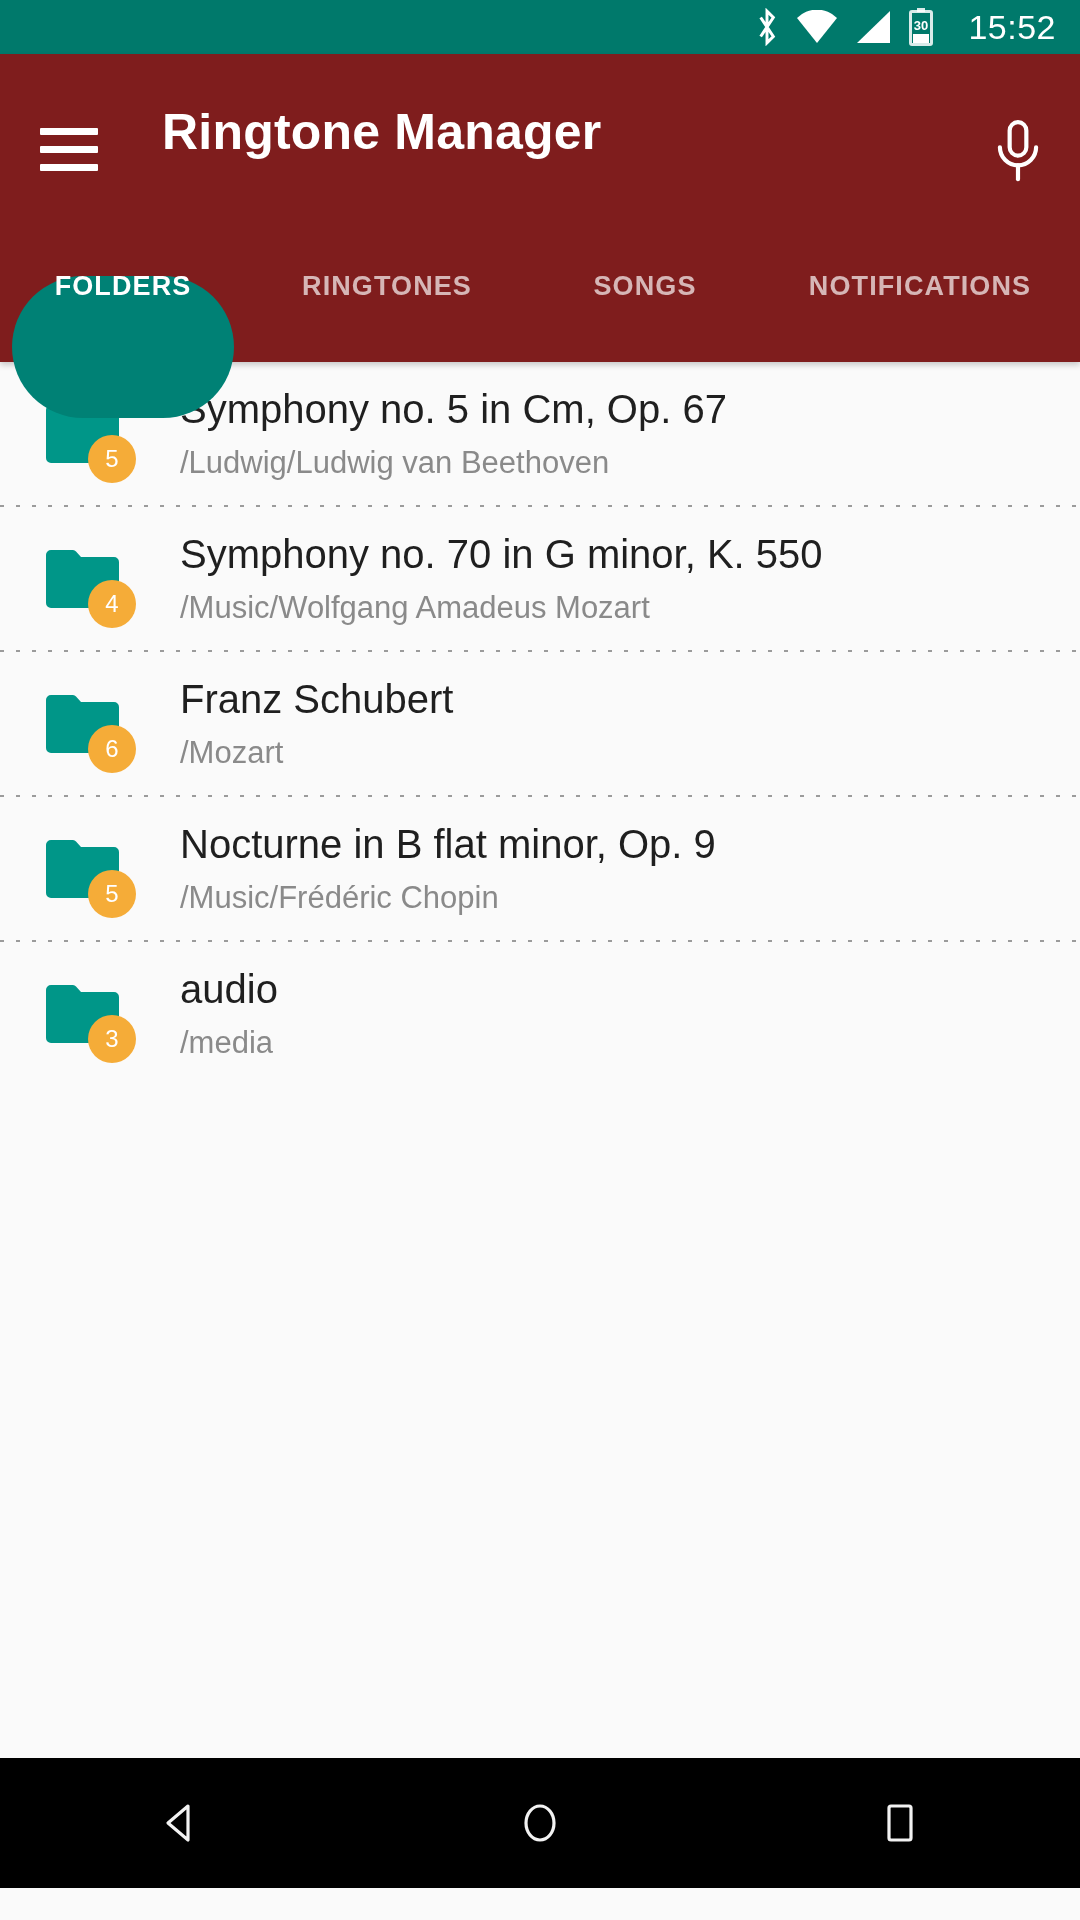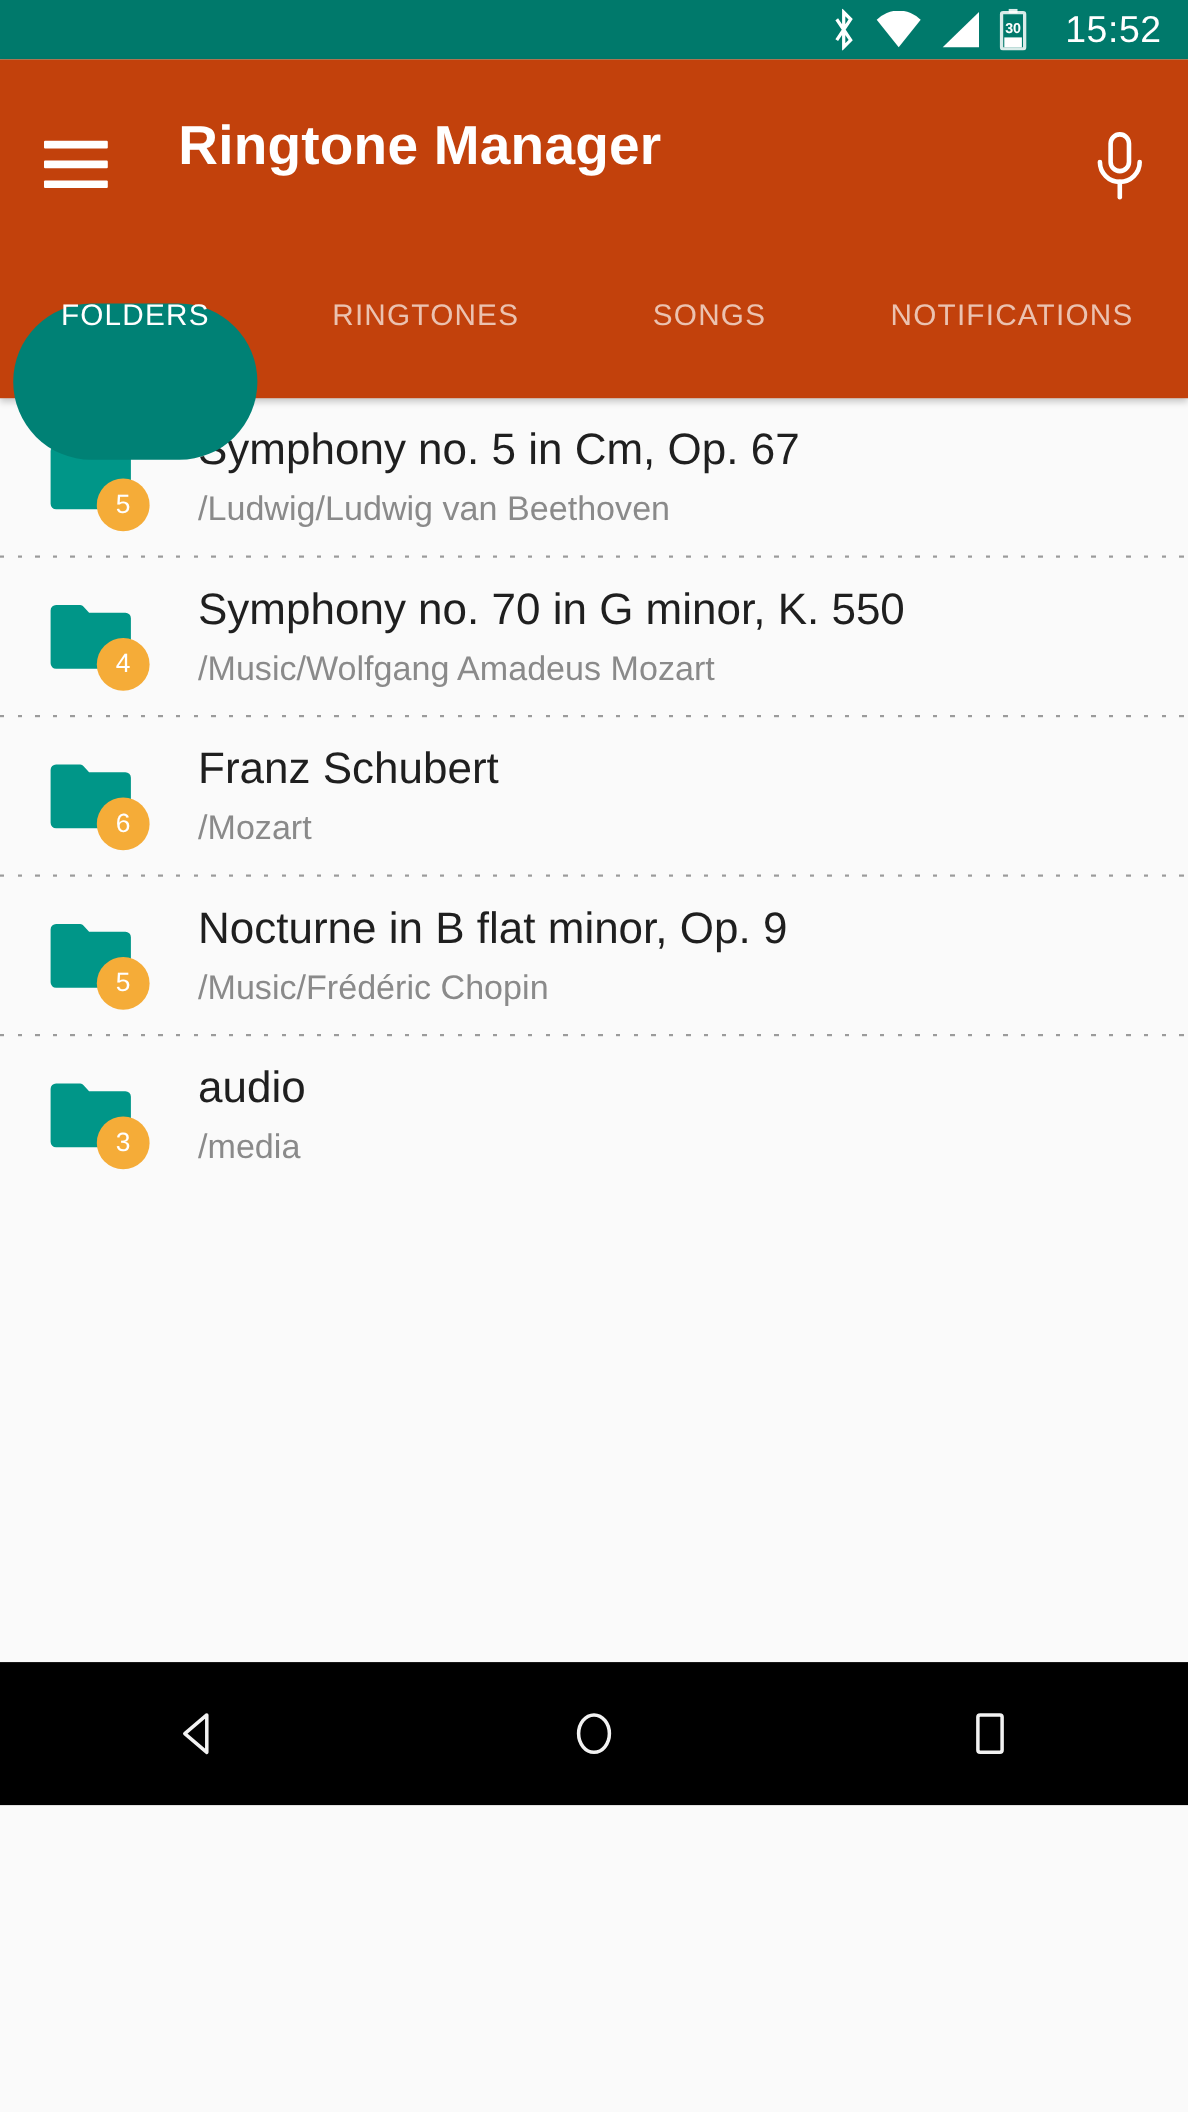--- a/index.html
+++ b/index.html
@@ -8,21 +8,21 @@
     width: 1080px;
     height: 1920px;
     background: #fafafa;
     font-family: "Liberation Sans", sans-serif;
     overflow: hidden;
   }
 
   #screen {
     position: relative;
     width: 1080px;
-    height: 1641px;
+    height: 1888px;
     background: #fafafa;
     display: flex;
     flex-direction: column;
   }
 
   
   .status-bar {
     height: 54px;
     background: #00796b;
     display: flex;
@@ -45,21 +45,21 @@
     color: #ffffff;
     font-size: 34px;
     font-weight: 400;
     letter-spacing: 0.5px;
     margin-left: 18px;
     line-height: 1;
   }
 
   
   .appbar {
-    background: #c2410c;
+    background: #7f1d1d;
     flex: none;
     position: relative;
     box-shadow: 0 3px 6px rgba(0,0,0,0.20);
     z-index: 5;
   }
   .appbar-top {
     display: flex;
     align-items: flex-start;
     padding: 32px 30px 0 40px;
     height: 160px;
@@ -119,21 +119,21 @@
     height: 148px;
     padding-bottom: 0;
     position: relative;
   }
   .tab {
     display: flex;
     align-items: center;
     justify-content: center;
     color: rgba(255,255,255,0.68);
     font-size: 27px;
-    font-weight: normal;
+    font-weight: bold;
     letter-spacing: 1.1px;
     cursor: pointer;
     position: relative;
     padding-bottom: 4px;
   }
   .tab-folders      { width: 222px; margin-left: 12px; }
   .tab-songs        { width: 190px; margin-left: 38px; }
   .tab-ringtones    { width: 250px; margin-left: 28px; }
   .tab-notifications{ width: 300px; margin-left: 30px; }
 

